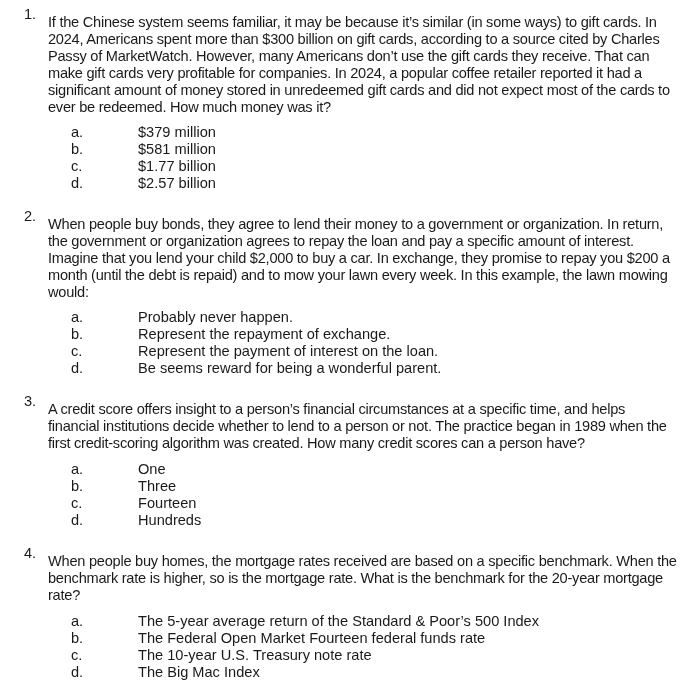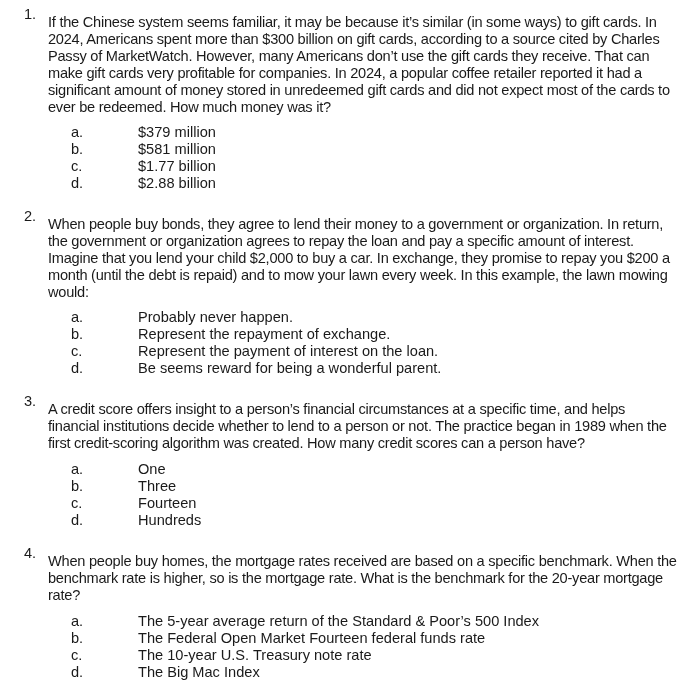--- a/index.html
+++ b/index.html
@@ -76,21 +76,21 @@
     <div class="option" style="top:17px;">
       <span class="opt-letter">b.</span>
       <span class="opt-text">$581 million</span>
     </div>
     <div class="option" style="top:34px;">
       <span class="opt-letter">c.</span>
       <span class="opt-text">$1.77 billion</span>
     </div>
     <div class="option" style="top:51px;">
       <span class="opt-letter">d.</span>
-      <span class="opt-text">$2.88 billion</span>
+      <span class="opt-text">$2.57 billion</span>
     </div>
   </div>
 
   <div class="question" style="top:208px;">
     <span class="q-num">2.</span>
     <div class="q-text">When people buy bonds, they agree to lend their money to a government or organization. In return, the government or organization agrees to repay the loan and pay a specific amount of interest. Imagine that you lend your child $2,000 to buy a car. In exchange, they promise to repay you $200 a month (until the debt is repaid) and to mow your lawn every week. In this example, the lawn mowing would:</div>
   </div>
   <div class="options" style="top:309px;">
     <div class="option" style="top:0px;">
       <span class="opt-letter">a.</span>

